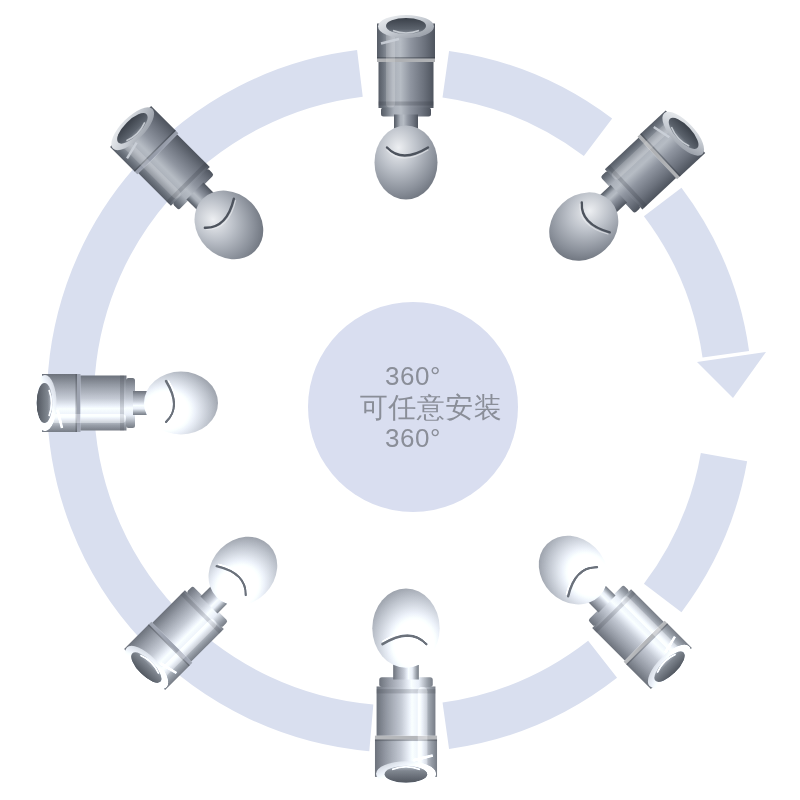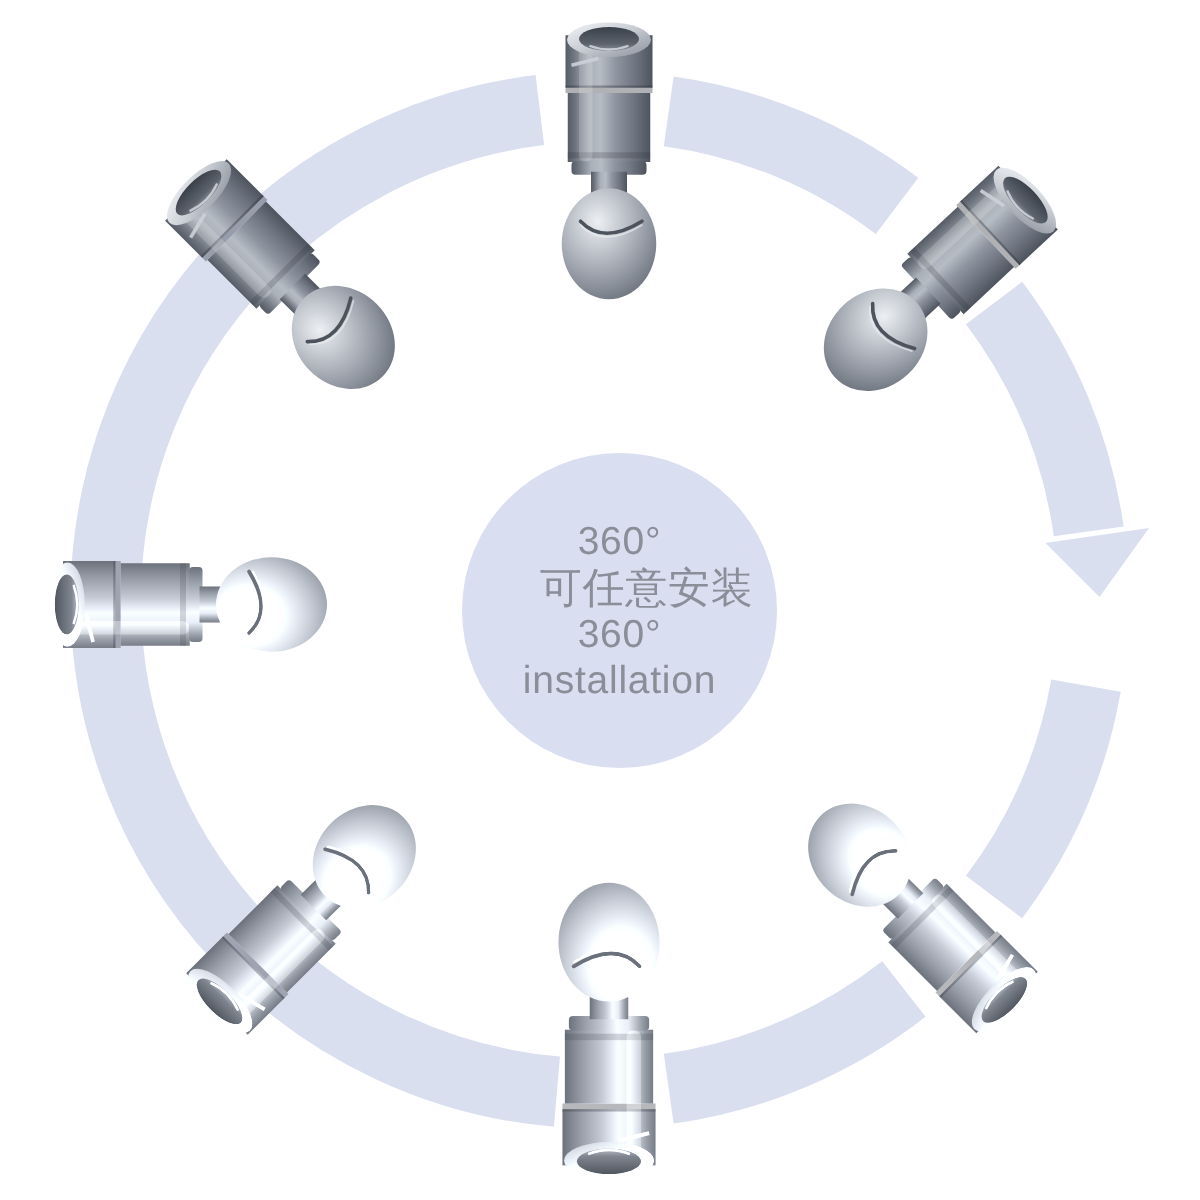--- a/index.html
+++ b/index.html
@@ -127,16 +127,15 @@
       <use href="#nozzle" class="nozzle-light" transform="translate(204 610) rotate(-135)"></use>
       <use href="#nozzle" class="nozzle-light" transform="translate(406 687) rotate(180) scale(1.07)"></use>
       <use href="#nozzle" class="nozzle-light" transform="translate(612 609) rotate(135)"></use>
     </g>
   </svg>
 
   <div class="badge">
     <div>360°</div>
     <div class="cjk">可任意安装</div>
     <div>360°</div>
-    <div>installation</div>
   </div>
 
 </div>
 
 </body></html>

